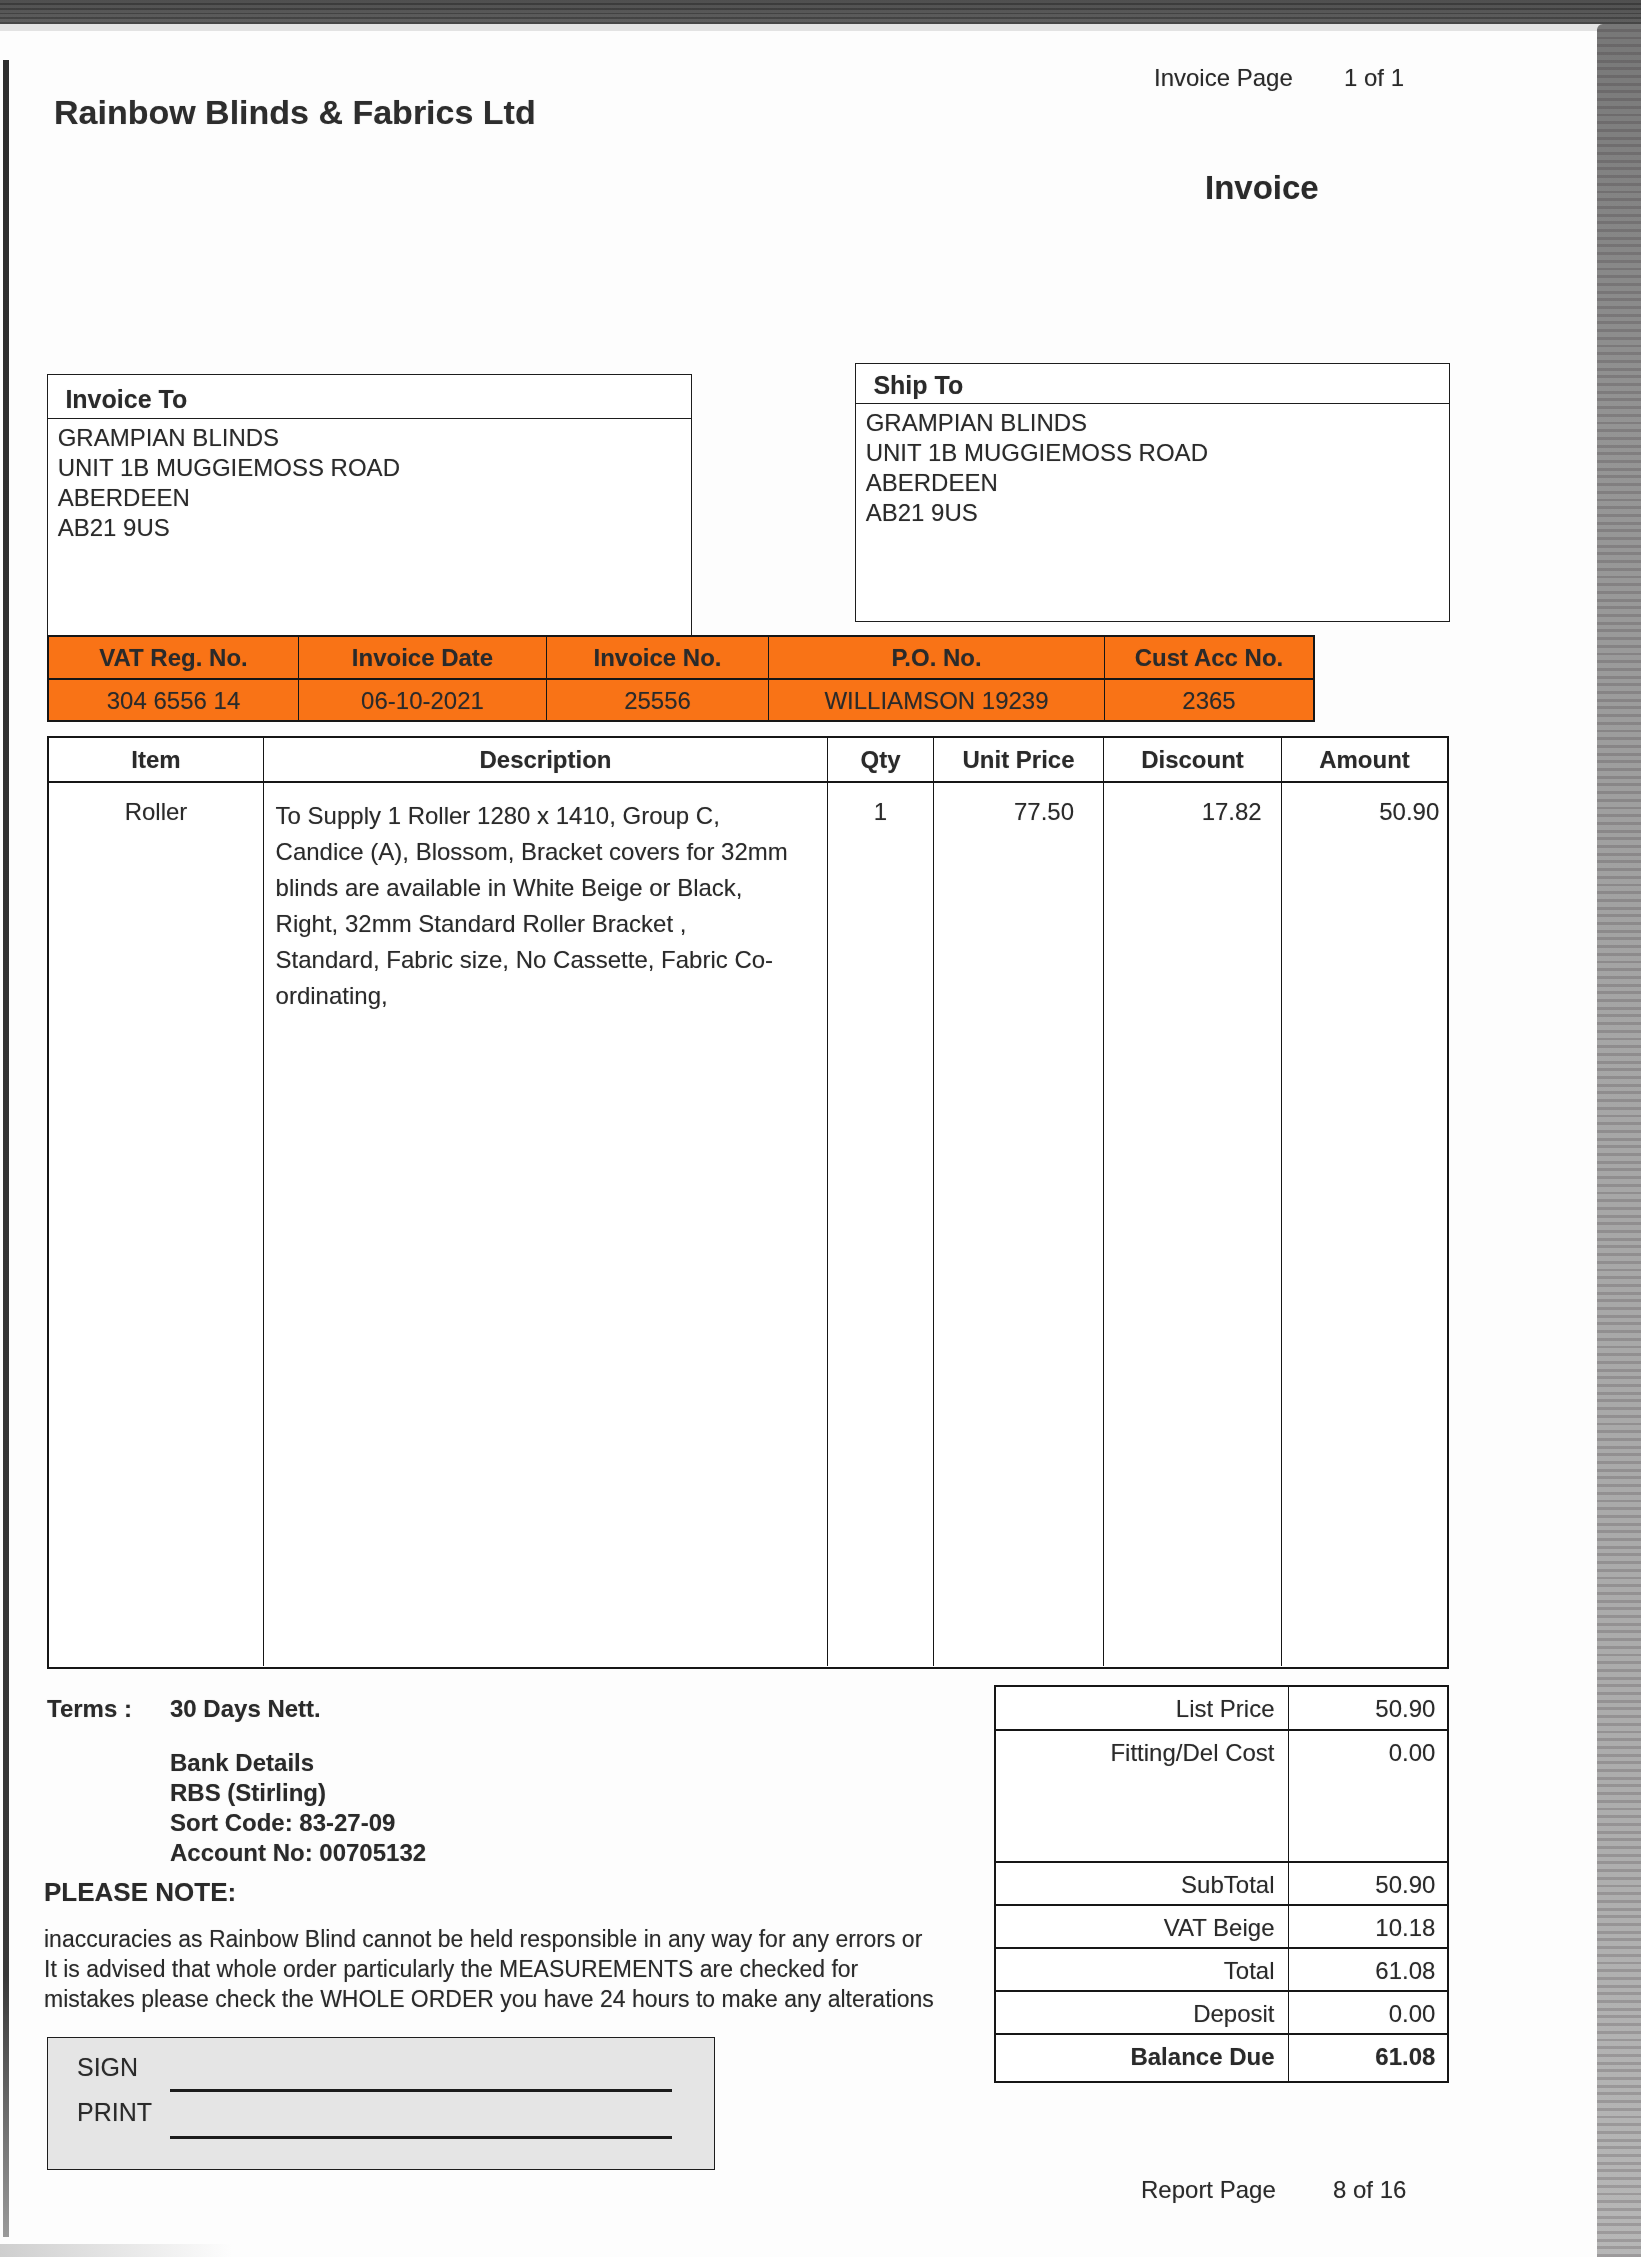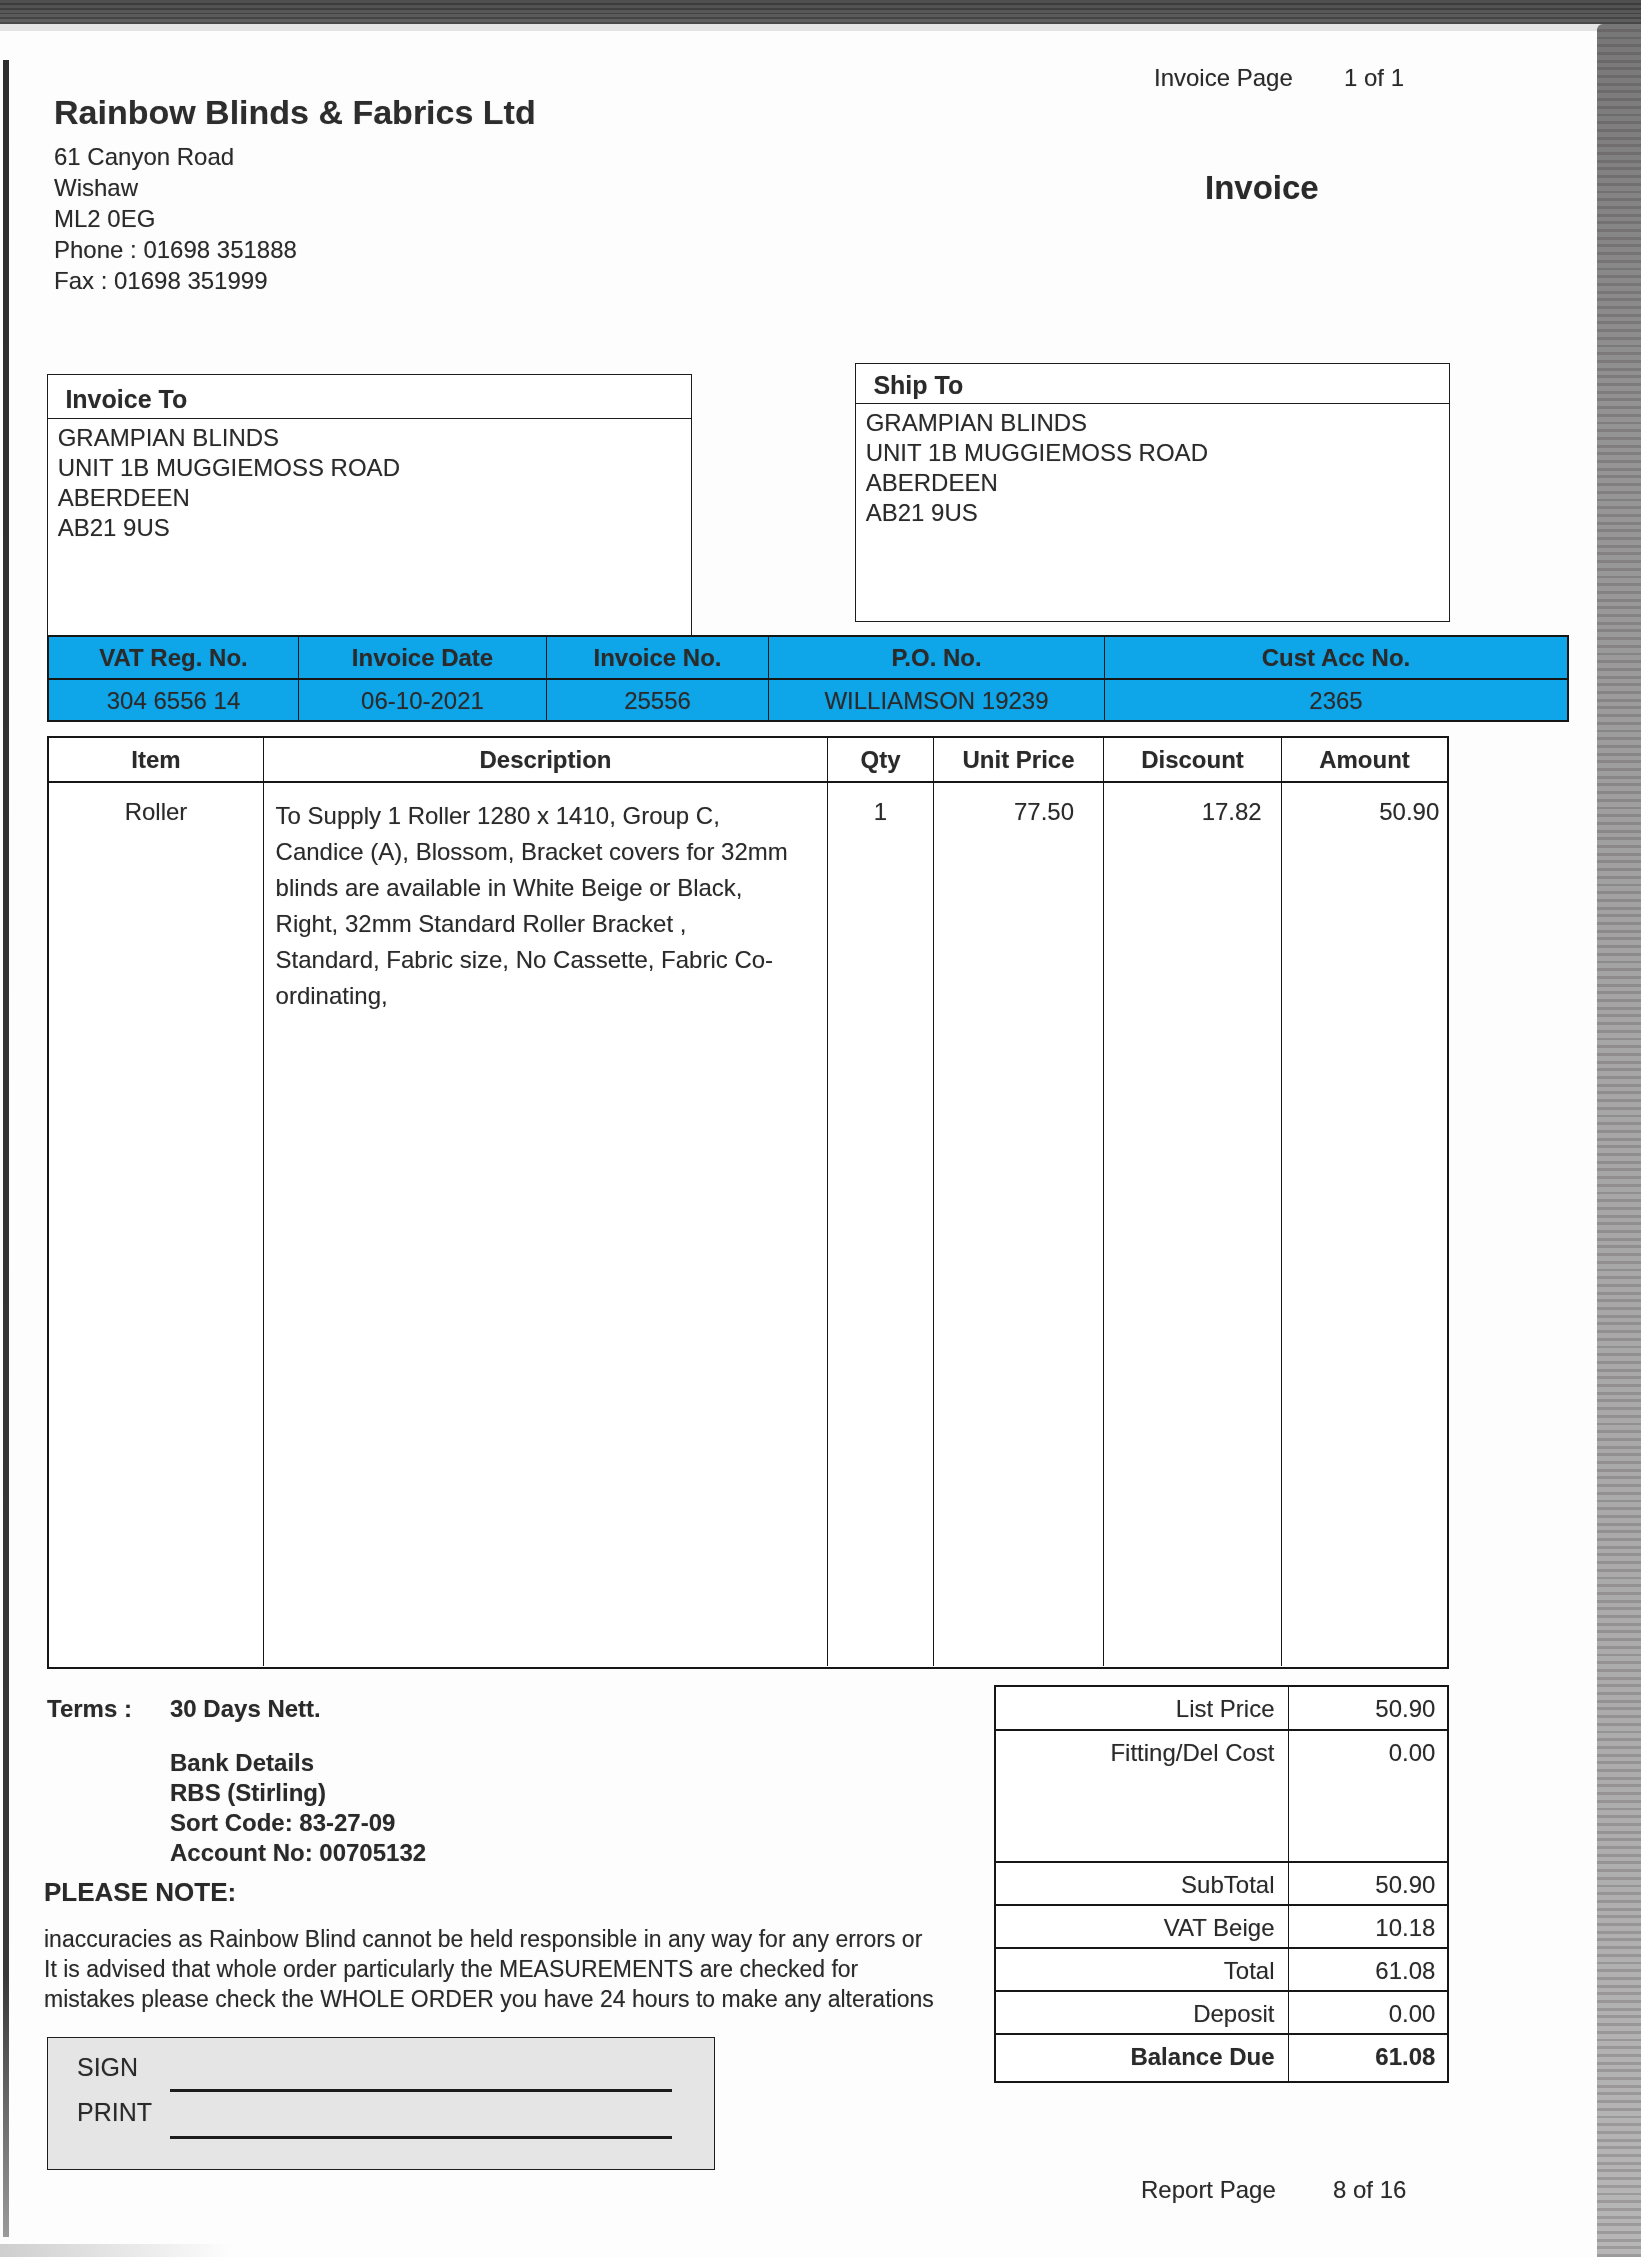--- a/index.html
+++ b/index.html
@@ -46,22 +46,22 @@
   .addr-box { position:absolute; border:1.9px solid #1d1d1d; background:#fff; }
   .addr-box .hd { font-size:25px; font-weight:bold; padding:9.7px 0 0 17.4px; border-bottom:1.9px solid #1d1d1d; }
   .addr-box .bd { padding:3.9px 0 0 9.7px; font-size:24px; line-height:30px; }
   .box-invto { left:47px; top:374px; width:645px; height:296px; }
   .box-invto .hd { height:44px; }
   .box-shipto { left:855px; top:363px; width:595px; height:259px; }
   .box-shipto .hd { height:40px; padding-top:6.8px; }
 
   
   .meta-table {
-    position:absolute; left:47px; top:635px; width:1522px; height:87px;
-    border:2.9px solid #161616; background:#0ea5e9;
+    position:absolute; left:47px; top:635px; width:1268px; height:87px;
+    border:2.9px solid #161616; background:#f97316;
   }
   .meta-row { display:grid; grid-template-columns:250px 248px 222px 336px auto; }
   .meta-row.head { border-bottom:2.9px solid #161616; }
   .meta-cell { height:41px; border-right:1.9px solid #161616; display:flex; align-items:center; justify-content:center; font-size:24px; }
   .meta-cell:last-child { border-right:none; }
   .meta-row.head .meta-cell { font-weight:bold; }
 
   
   .items-table {
     position:absolute; left:47px; top:736px; width:1402px; height:933px;
@@ -114,27 +114,20 @@
 
 <div class="scan">
 
   <div class="band-top"></div>
   <div class="band-top-edge"></div>
   <div class="band-right"></div>
   <div class="edge-left"></div>
   <div class="smudge-bottom"></div>
 
   <div class="company-name txt">Rainbow Blinds &amp; Fabrics Ltd</div>
-  <div class="company-addr txt">
-    <div>61 Canyon Road</div>
-    <div>Wishaw</div>
-    <div>ML2 0EG</div>
-    <div>Phone : 01698 351888</div>
-    <div>Fax : 01698 351999</div>
-  </div>
   <div class="inv-page txt" style="left:1154px;">Invoice  Page</div>
   <div class="inv-page txt" style="left:1344px;">1 of 1</div>
   <div class="inv-title txt">Invoice</div>
 
   <div class="addr-box box-invto">
     <div class="hd txt">Invoice To</div>
     <div class="bd txt">
       <div>GRAMPIAN BLINDS</div>
       <div>UNIT 1B MUGGIEMOSS ROAD</div>
       <div>ABERDEEN</div>

